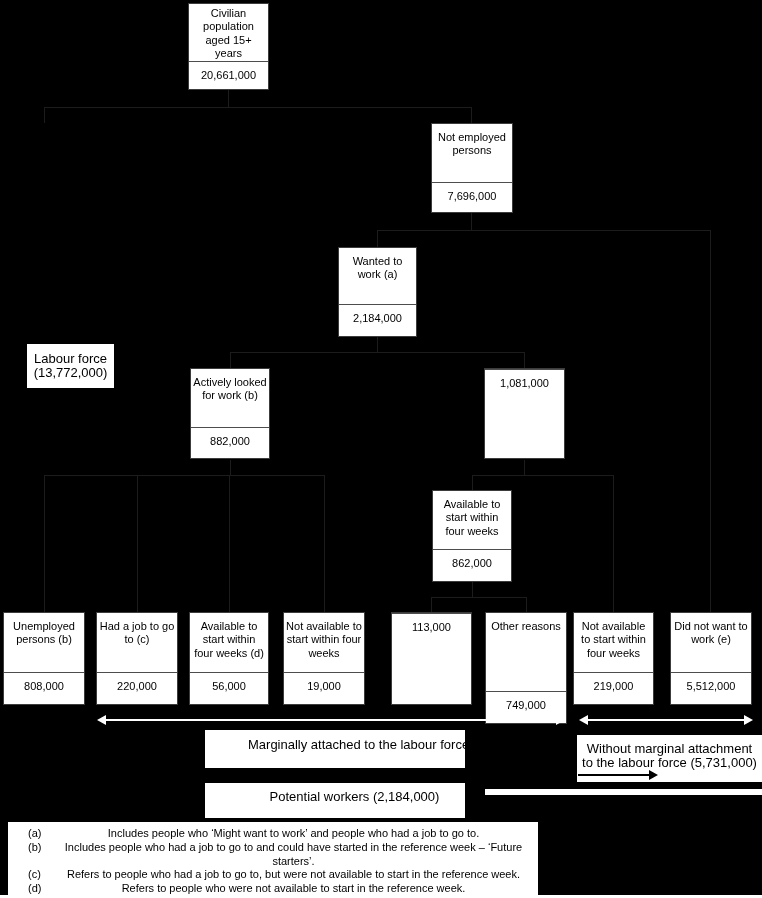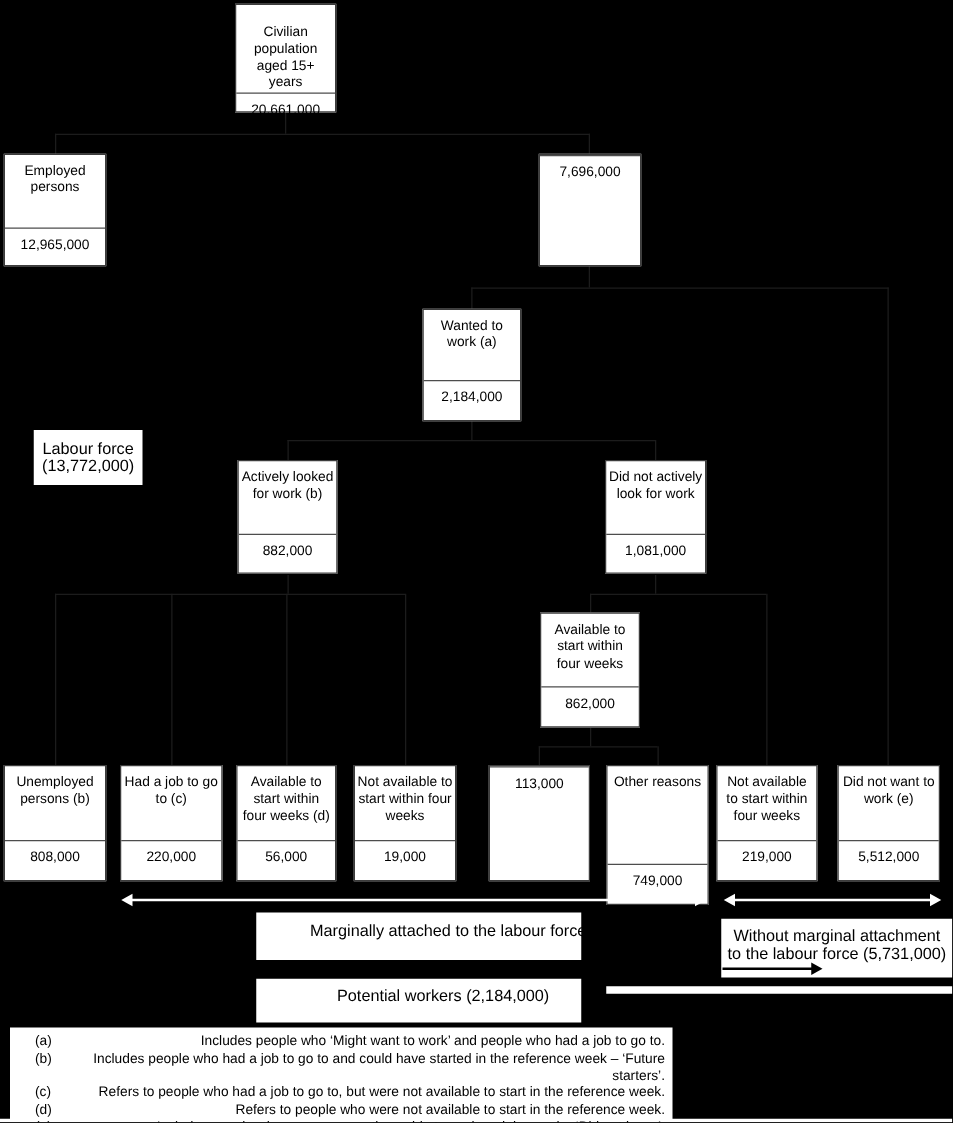--- a/index.html
+++ b/index.html
@@ -26,21 +26,21 @@
         border-top:5px solid transparent;border-bottom:5px solid transparent;border-left:9px solid #fff;}
   
   .barrow{position:absolute;height:2px;background:#000;}
   .barrow:after{content:"";position:absolute;right:-8px;top:-4px;
         border-top:5px solid transparent;border-bottom:5px solid transparent;border-left:9px solid #000;}
   
   .fnbox{position:absolute;left:8px;top:822px;width:530px;height:74px;background:#fff;
          box-sizing:border-box;padding:5px 6px 0 20px;font-size:11px;line-height:13.8px;z-index:1;}
   .fnrow{display:flex;}
   .fnlab{width:27px;flex:none;}
-  .fntext{flex:1;text-align:right;}
+  .fntext{flex:1;text-align:center;}
   .wstrip{position:absolute;background:#fff;z-index:1;}
 </style>
 </head>
 <body>
 
 <div id="stage">
     <div class="vline" style="left: 526px; top: 597px; height: 15px;"></div>
     <div class="vline" style="left: 431px; top: 597px; height: 15px;"></div>
     <div class="vline" style="left: 472px; top: 582px; height: 15px;"></div>
     <div class="vline" style="left: 613px; top: 475px; height: 137px;"></div>
@@ -61,47 +61,43 @@
     <div class="vline" style="left: 44px; top: 107px; height: 16px;"></div>
     <div class="vline" style="left: 228px; top: 90px; height: 17px;"></div>
     <div class="hline" style="left: 431px; top: 597px; width: 95px;"></div>
     <div class="hline" style="left: 472px; top: 475px; width: 141px;"></div>
     <div class="hline" style="left: 44px; top: 475px; width: 280px;"></div>
     <div class="hline" style="left: 230px; top: 352px; width: 294px;"></div>
     <div class="hline" style="left: 377px; top: 230px; width: 334px;"></div>
     <div class="hline" style="left: 44px; top: 107px; width: 428px;"></div>
 
   <div class="fb" style="left:188px;top:3px;width:81px;height:87px">
-    <div class="lbl" style="padding-top:16px">Civilian population aged 15+ years</div>
+    <div class="lbl" style="padding-top:3px">Civilian population aged 15+ years</div>
     <div class="val" style="height:30px">20,661,000</div>
   </div>
 
-  <div class="fb" style="left:3px;top:123px;width:82px;height:90px">
-    <div class="lbl">Employed persons</div>
-    <div class="val" style="height:30px">12,965,000</div>
-  </div>
 
   <div class="fb" style="left:431px;top:123px;width:82px;height:90px">
+    <div class="lbl">Not employed persons</div>
     <div class="val" style="height:30px">7,696,000</div>
   </div>
 
   <div class="fb" style="left:338px;top:247px;width:79px;height:90px">
     <div class="lbl">Wanted to work (a)</div>
     <div class="val" style="height:32px">2,184,000</div>
   </div>
 
   <div class="banner" style="left:27px;top:344px;width:87px;height:44px;padding-top:8px">Labour force (13,772,000)</div>
 
   <div class="fb" style="left:190px;top:368px;width:80px;height:91px">
     <div class="lbl">Actively looked for work (b)</div>
     <div class="val" style="height:31px">882,000</div>
   </div>
 
   <div class="fb" style="left:484px;top:368px;width:81px;height:91px">
-    <div class="lbl">Did not actively look for work</div>
     <div class="val" style="height:31px">1,081,000</div>
   </div>
 
   <div class="fb" style="left:432px;top:490px;width:80px;height:92px">
     <div class="lbl">Available to start within four weeks</div>
     <div class="val" style="height:32px">862,000</div>
   </div>
 
   <div class="fb" style="left:3px;top:612px;width:82px;height:93px">
     <div class="lbl">Unemployed persons (b)</div>

